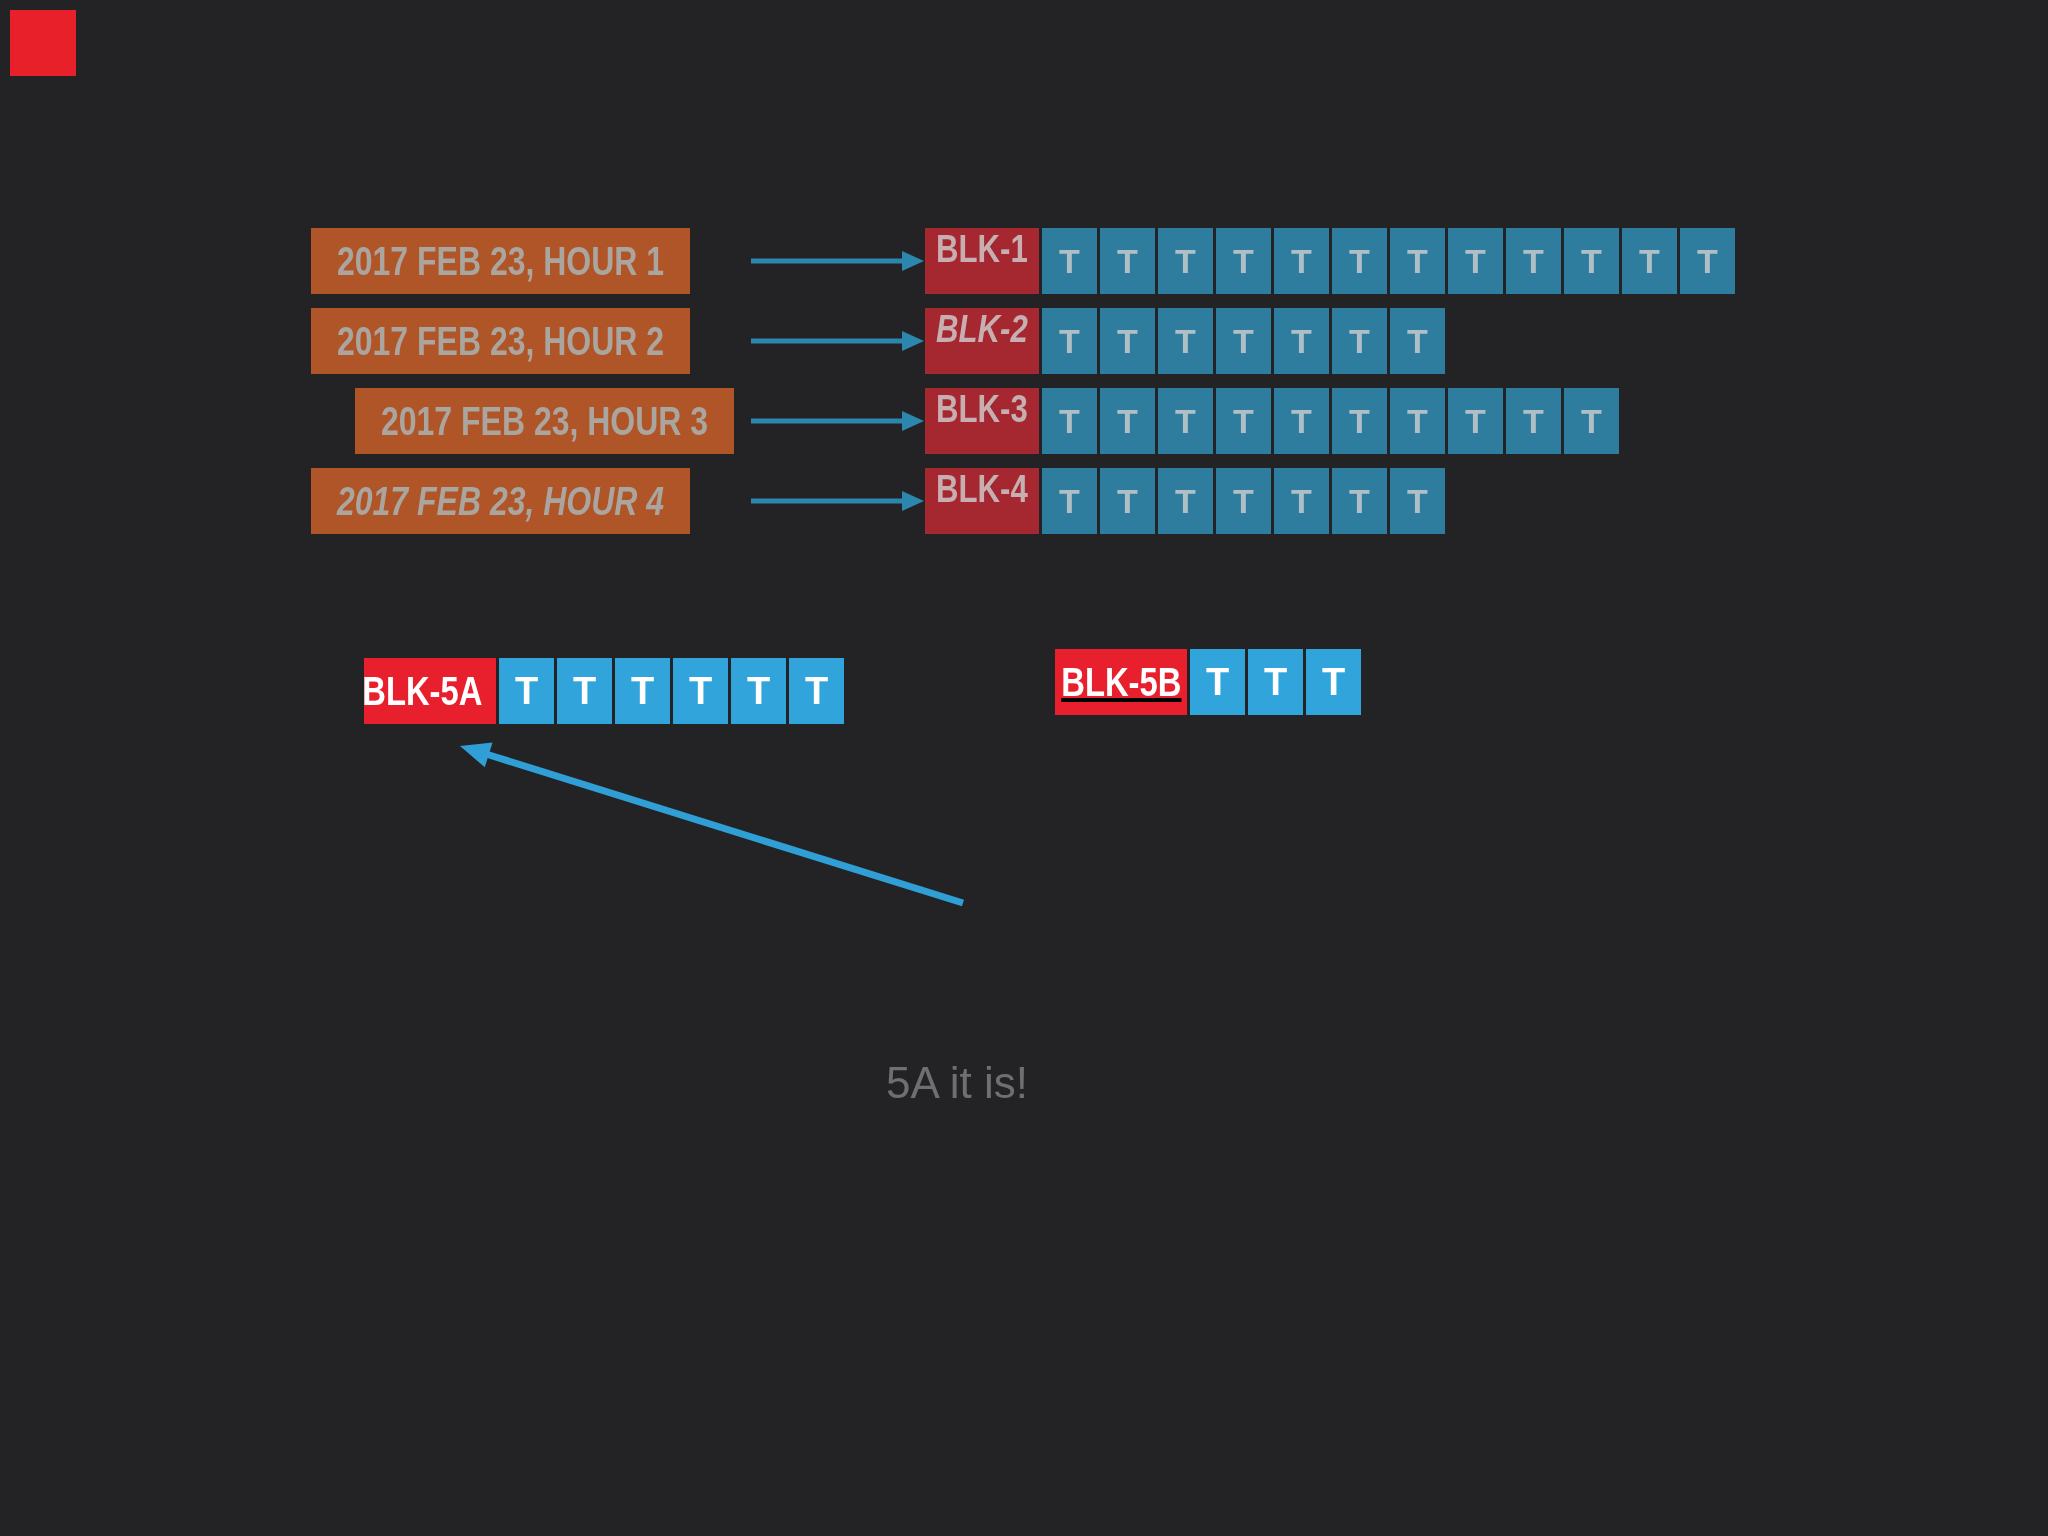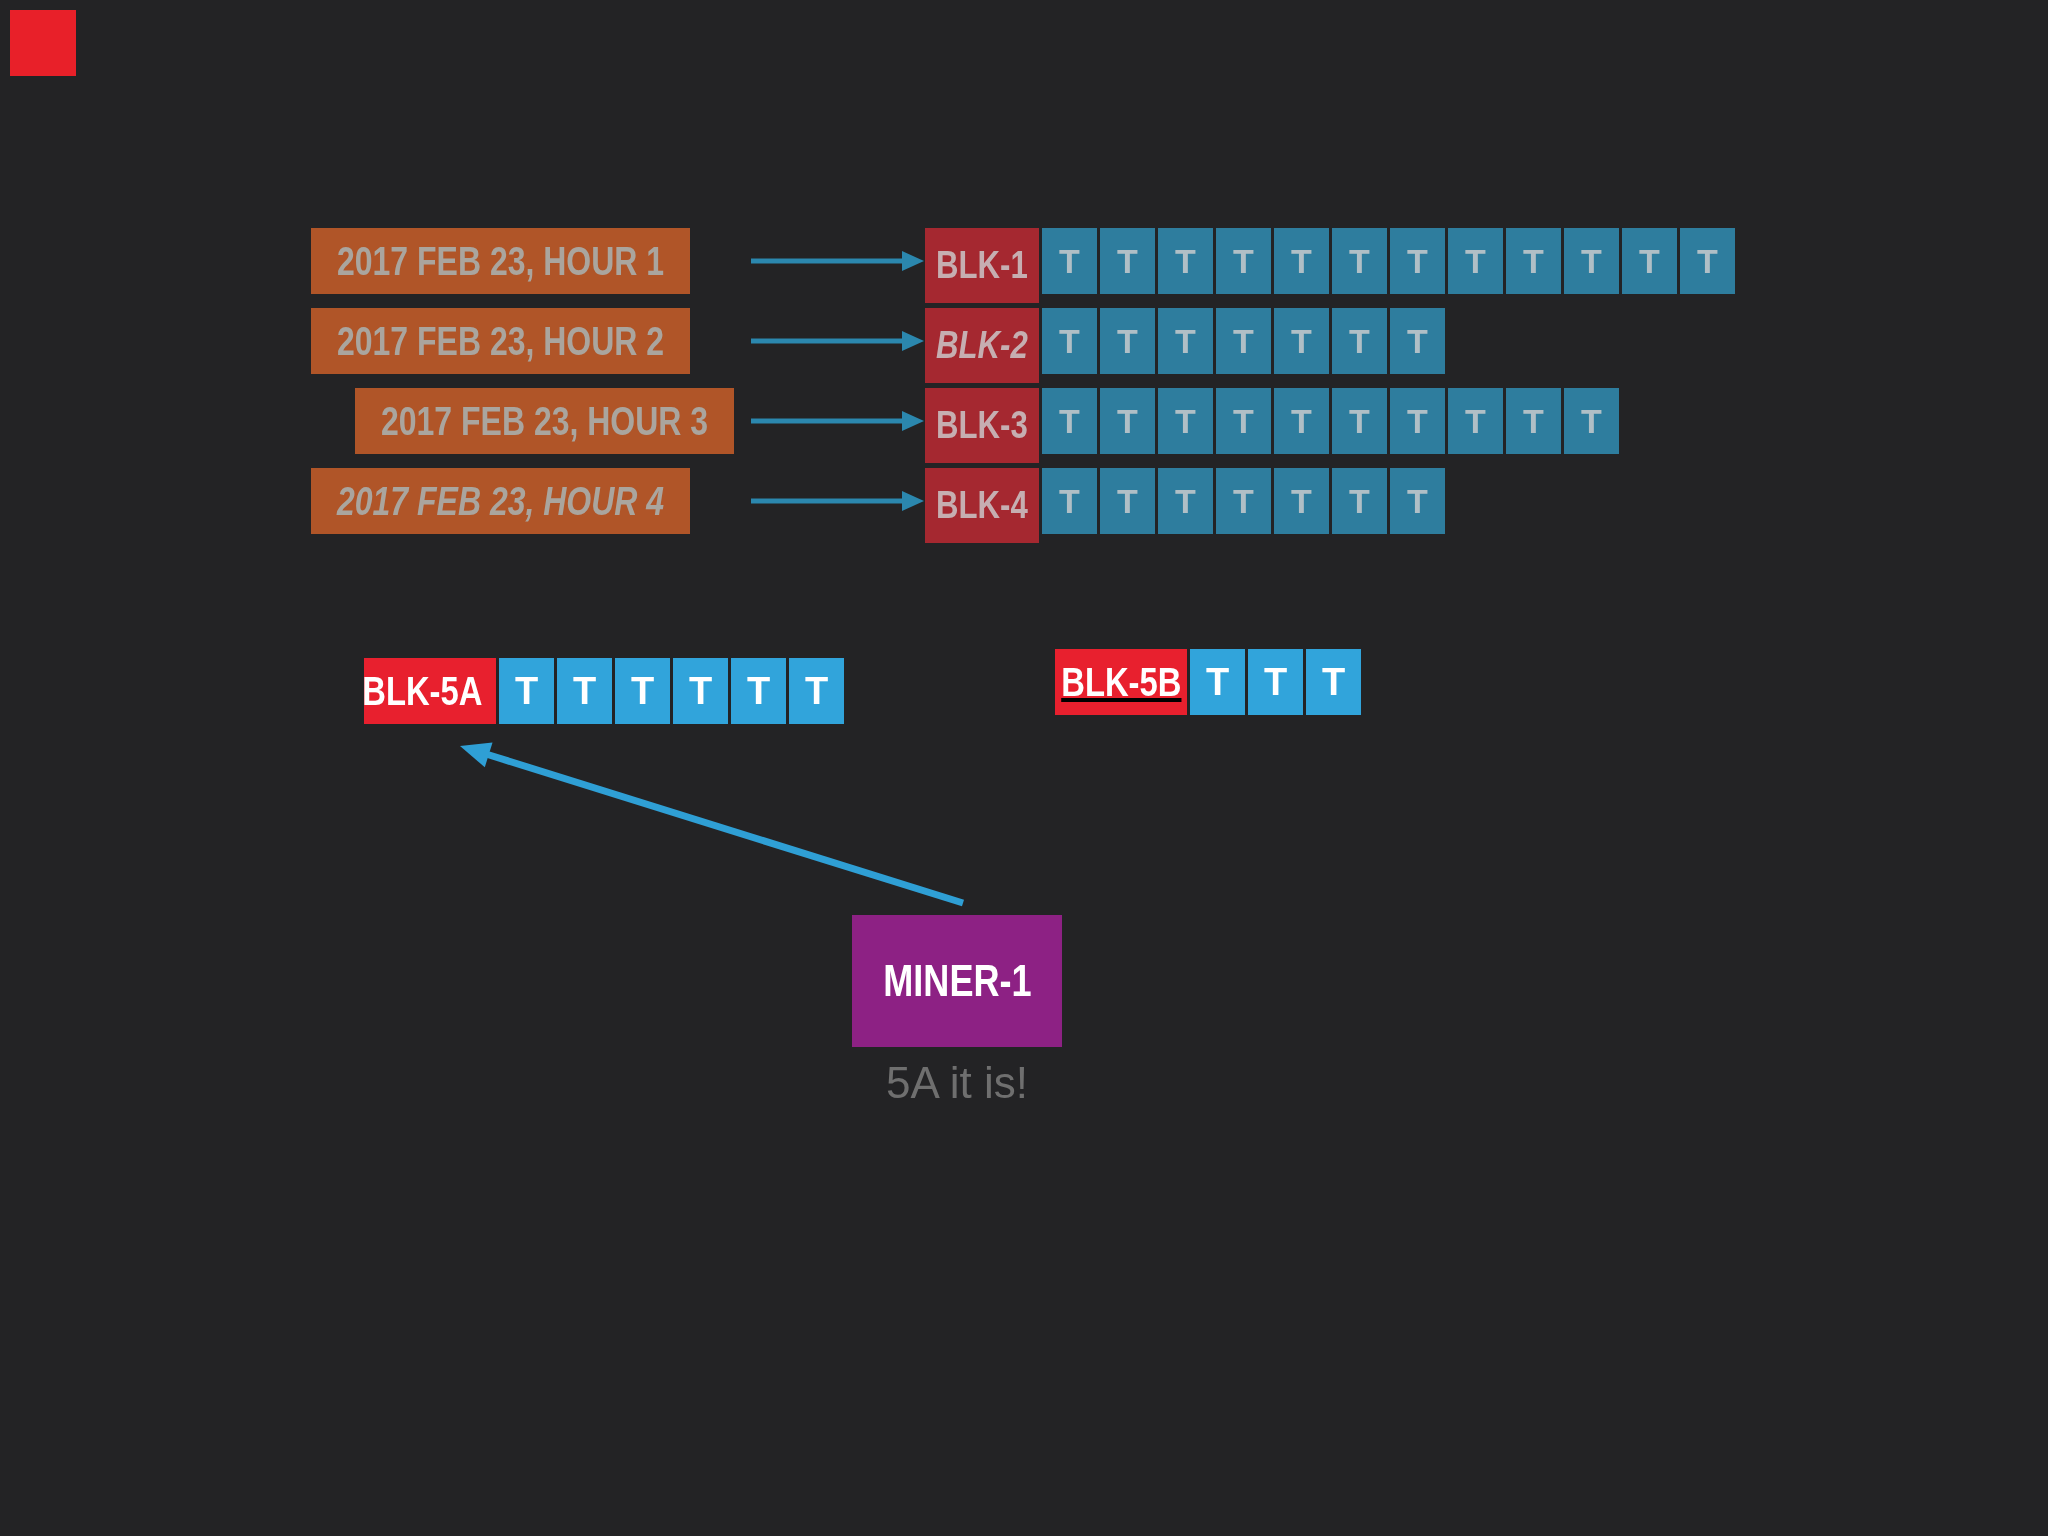--- a/index.html
+++ b/index.html
@@ -13,22 +13,22 @@
 
   .hour-bar {
     left:311px; width:379px; height:66px;
     background:#b05528; display:flex; align-items:center; justify-content:center;
   }
   .hour-bar .lbl {
     color:#aaa59e; font-size:40px; font-weight:bold; white-space:nowrap;
     display:inline-block; transform:scaleX(0.80);
   }
   .blk-box {
-    width:114px; height:75px; background:#a52830;
-    display:flex; align-items:center; justify-content:center;
+    width:114px; height:66px; background:#a52830;
+    display:flex; justify-content:center;
   }
   .blk-box .lbl {
     color:#c6aeb1; font-size:38px; font-weight:bold; white-space:nowrap;
     display:inline-block; transform:scaleX(0.82);
   }
   .t-cell {
     width:55px; height:66px; background:#2e7d9e;
     display:flex; align-items:center; justify-content:center;
     color:#b0bfc6; font-size:34px; font-weight:bold;
   }
@@ -161,18 +161,15 @@
       <div class="abs fork-cell" style="left: 1190px; top: 649px;">T</div>
       <div class="abs fork-cell" style="left: 1248px; top: 649px;">T</div>
       <div class="abs fork-cell" style="left: 1306px; top: 649px;">T</div>
     </div>
 
   <svg class="abs overlay" width="2048" height="1536" viewBox="0 0 2048 1536">
     <line x1="963" y1="903" x2="486" y2="754" stroke="#2f9fd5" stroke-width="7"></line>
     <polygon points="460,746 492.5,742.5 484.8,767.3" fill="#2f9fd5"></polygon>
   </svg>
 
-  <div class="abs miner-box">
-    <span class="lbl">MINER-1</span>
-  </div>
   <div class="abs miner-caption">5A it is!</div>
 
 </div>
 
 </body></html>

